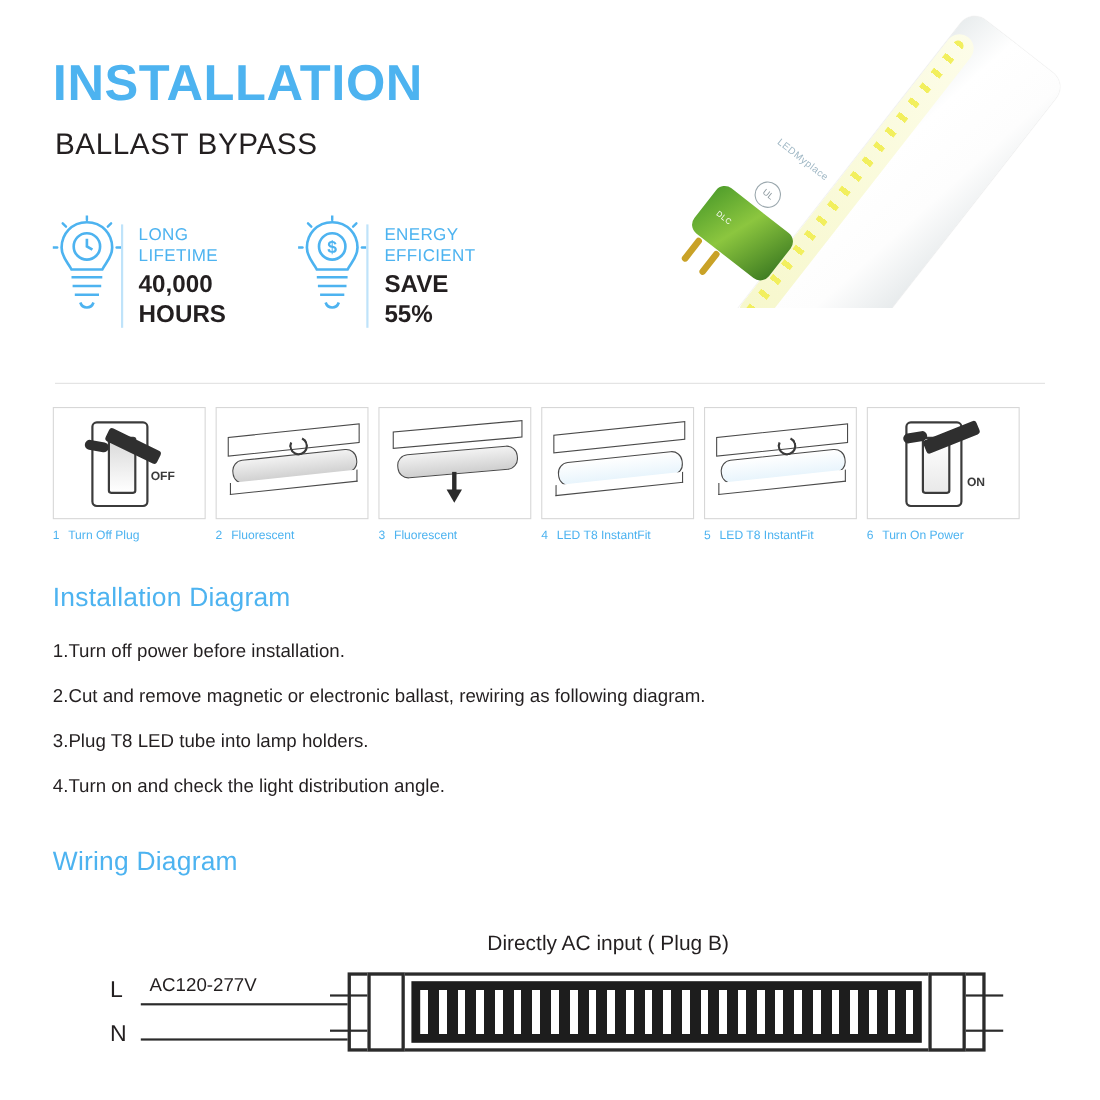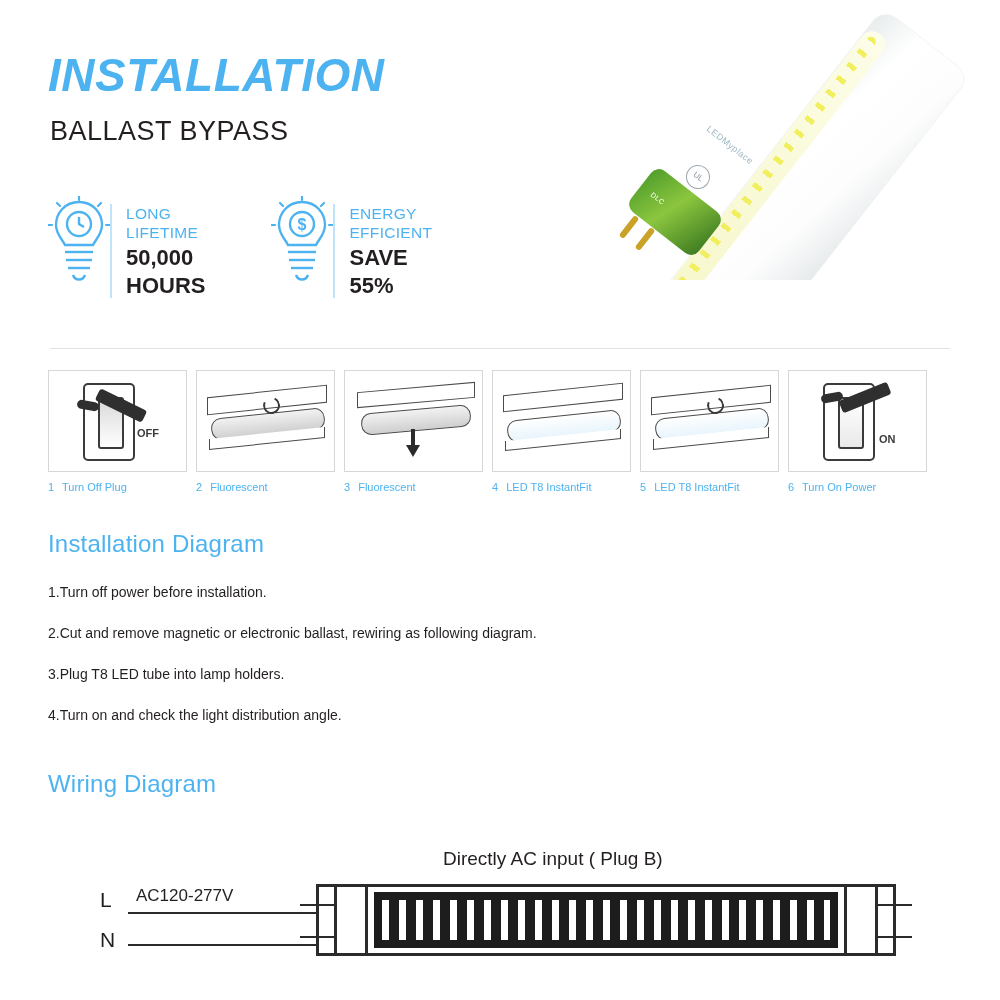--- a/index.html
+++ b/index.html
@@ -24,21 +24,20 @@
   
   .title-main {
     position: absolute;
     left: 48px;
     top: 52px;
     font-size: 46px;
     font-weight: bold;
     letter-spacing: 0.5px;
     color: #4db3f0;
     line-height: 1;
-    font-style: italic;
   }
   .title-sub {
     position: absolute;
     left: 50px;
     top: 118px;
     font-size: 27px;
     font-weight: normal;
     letter-spacing: 0.5px;
     color: #231f20;
     line-height: 1;
@@ -303,21 +302,21 @@
   .sec-title.wiring  { left: 48px; top: 770px; }
 
   .inst-list {
     position: absolute;
     left: 48px;
     top: 582px;
     width: 870px;
   }
   .inst-list li {
     list-style: none;
-    font-size: 14px;
+    font-size: 17px;
     color: #231f20;
     margin-bottom: 21px;
     line-height: 20px;
   }
   .inst-list ul { margin: 0; padding: 0; }
 
   
   .wiring {
     position: absolute;
     left: 48px;
@@ -436,21 +435,21 @@
             <line x1="9" y1="7" x2="12" y2="10"></line>
             <line x1="53" y1="7" x2="50" y2="10"></line>
             <line x1="0" y1="29" x2="4" y2="29"></line>
             <line x1="58" y1="29" x2="62" y2="29"></line>
           </g>
         </svg>
       </div>
       <div class="feature-text">
         <div class="feature-small">LONG</div>
         <div class="feature-small">LIFETIME</div>
-        <div class="feature-big">50,000</div>
+        <div class="feature-big">40,000</div>
         <div class="feature-big">HOURS</div>
       </div>
     </div>
 
     <div class="feature">
       <div class="bulb-wrap">
         <svg width="62" height="96" viewBox="0 0 62 96">
           <g fill="none" stroke="#4db3f0" stroke-width="2.4">
             <path d="M31 6 C17 6 8 17 8 29 C8 38 14 43 17 49 L45 49 C48 43 54 38 54 29 C54 17 45 6 31 6 Z"></path>
             <line x1="17" y1="56" x2="45" y2="56"></line>

